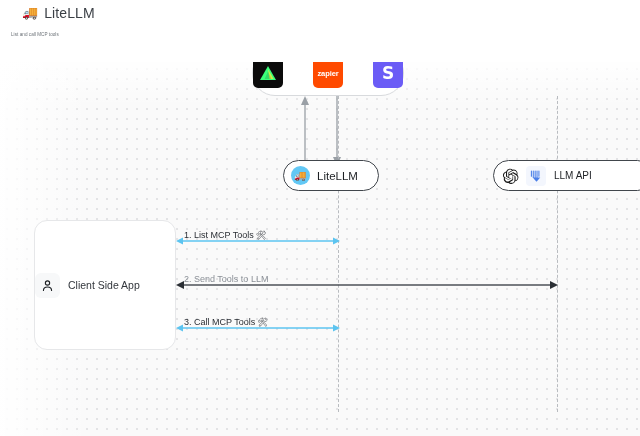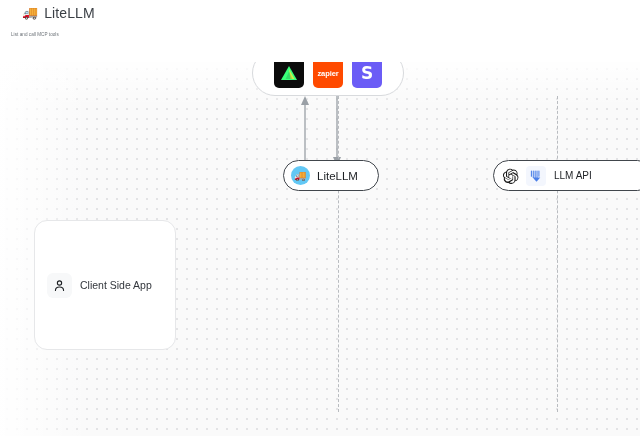--- a/index.html
+++ b/index.html
@@ -96,21 +96,21 @@
   }
   #mcp-tools-box {
     left: 252px;
     top: -12px;
     width: 152px;
     height: 46px;
     border: 1.3px solid #d8dadd;
     border-radius: 23px;
     display: flex;
     align-items: center;
-    justify-content: center;
+    justify-content: space-between;
     gap: 9px;
   }
   .tool-icon {
     width: 30px;
     height: 30px;
     border-radius: 5px;
     display: flex;
     align-items: center;
     justify-content: center;
     font-size: 7.5px;
@@ -203,21 +203,20 @@
   #node-client {
     left: 34px;
     top: 158px;
     width: 142px;
     height: 130px;
     border: 1.2px solid #e6e7e9;
     border-radius: 13px;
     background: #ffffff;
     display: flex;
     align-items: center;
-    padding-left: 12px;
     gap: 8px;
   }
   #client-avatar {
     width: 25px;
     height: 25px;
     border-radius: 6px;
     background: #f7f8f9;
     display: flex;
     align-items: center;
     justify-content: center;
@@ -325,16 +324,46 @@
   <div class="node" id="node-client">
     <span id="client-avatar">
       <svg width="15" height="15" viewBox="0 0 24 24" fill="none" stroke="#1d2024" stroke-width="1.8" stroke-linecap="round" aria-hidden="true">
         <circle cx="12" cy="8" r="3.4"></circle>
         <path d="M5.5 20c0-3.6 2.9-5.6 6.5-5.6s6.5 2 6.5 5.6"></path>
       </svg>
     </span>
     <span class="node-label">Client Side App</span>
   </div>
 
-
-
+  <div class="msg" id="msg-1">
+    <div class="msg-label">
+      <span>1. List MCP Tools</span><span class="wrench">🛠</span>
+    </div>
+    <svg width="164" height="10" viewBox="0 0 164 10" aria-hidden="true">
+      <line x1="5" y1="5" x2="162" y2="5" stroke="#5cc4f0" stroke-width="1.4"></line>
+      <polygon points="0,5 7,1.5 7,8.5" fill="#5cc4f0"></polygon>
+      <polygon points="164,5 157,1.5 157,8.5" fill="#5cc4f0"></polygon>
+    </svg>
+  </div>
+
+  <div class="msg" id="msg-2">
+    <div class="msg-label">
+      <span>2. Send Tools to LLM</span>
+    </div>
+    <svg width="382" height="10" viewBox="0 0 382 10" aria-hidden="true">
+      <line x1="5" y1="5" x2="379" y2="5" stroke="#4c5057" stroke-width="1.4"></line>
+      <polygon points="0,5 8,1 8,9" fill="#2b2f35"></polygon>
+      <polygon points="382,5 374,1 374,9" fill="#2b2f35"></polygon>
+    </svg>
+  </div>
+
+  <div class="msg" id="msg-3">
+    <div class="msg-label">
+      <span>3. Call MCP Tools</span><span class="wrench">🛠</span>
+    </div>
+    <svg width="164" height="10" viewBox="0 0 164 10" aria-hidden="true">
+      <line x1="5" y1="5" x2="162" y2="5" stroke="#5cc4f0" stroke-width="1.4"></line>
+      <polygon points="0,5 7,1.5 7,8.5" fill="#5cc4f0"></polygon>
+      <polygon points="164,5 157,1.5 157,8.5" fill="#5cc4f0"></polygon>
+    </svg>
+  </div>
 
 </div>
 
 </body></html>

